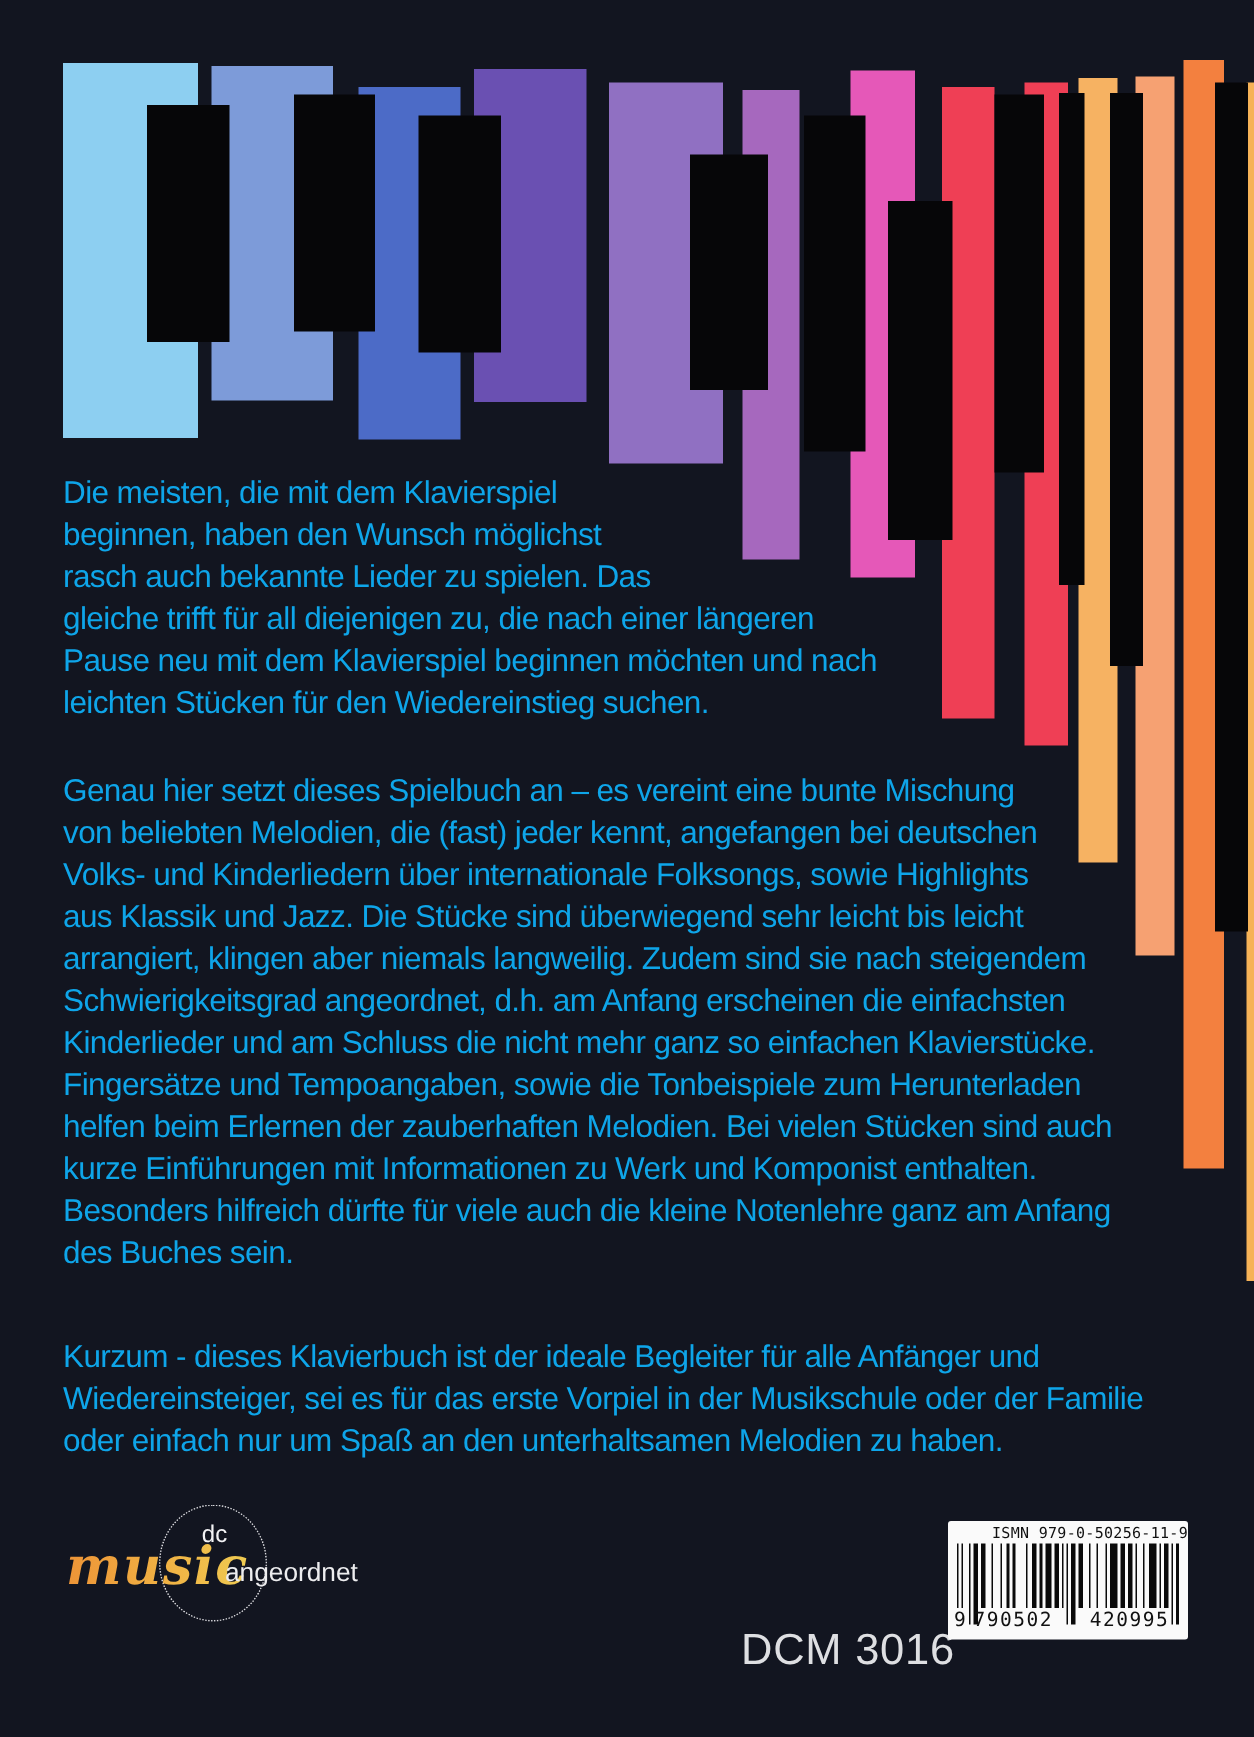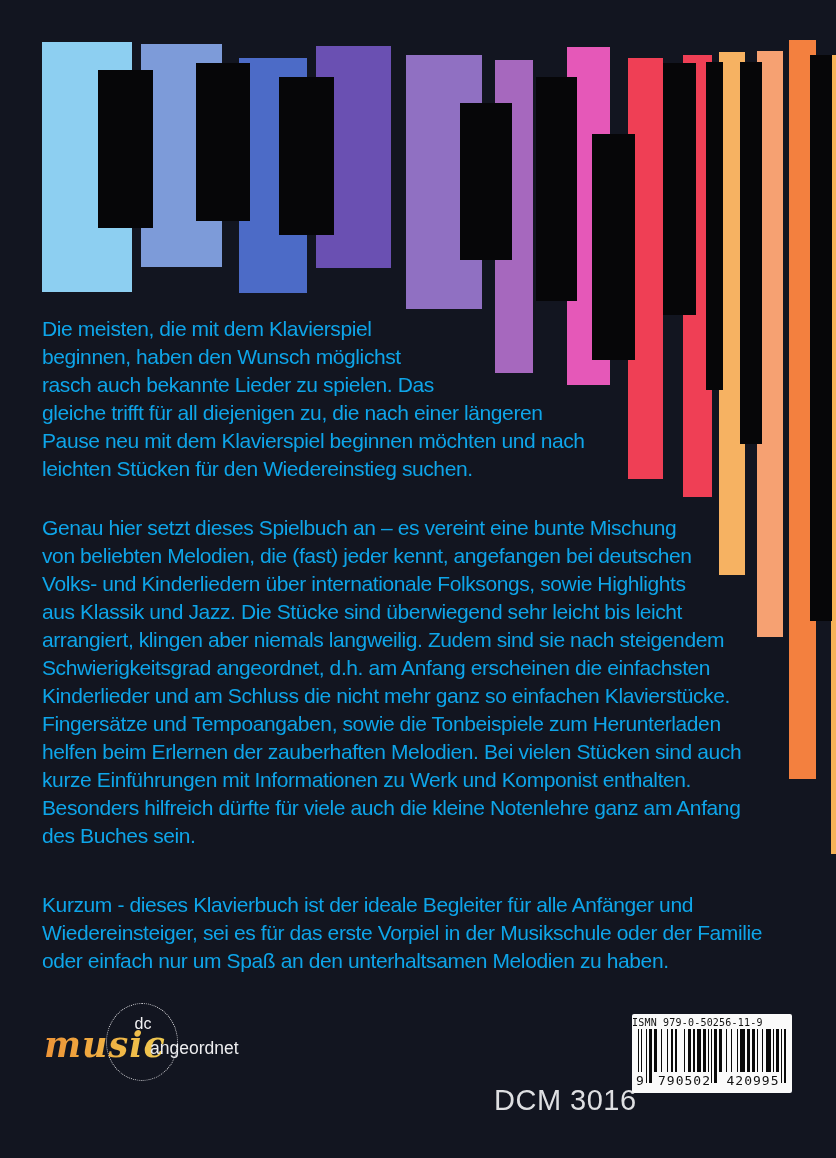--- a/index.html
+++ b/index.html
@@ -56,30 +56,30 @@
   .catalog{
     position:absolute;left:494px;top:1084px;z-index:3;
     color:#DEDFE2;font-size:29px;letter-spacing:0.5px;
   }
   
   .barcode{
     position:absolute;left:632px;top:1014px;width:160px;height:79px;
     background:#FAFAFA;border-radius:2px;z-index:3;
   }
   .ismn{
-    position:absolute;left:0;top:3px;width:100%;text-align:left;
+    position:absolute;left:0;top:3px;width:100%;text-align:right;
     font-family:"DejaVu Sans Mono",monospace;font-size:10px;
     letter-spacing:0.2px;color:#111;
   }
   .bars{position:absolute;left:6px;top:15px;width:148px;height:54px;}
   .bar{position:absolute;top:0;background:#0A0A0A;}
   .digits{position:absolute;left:0;top:59px;width:100%;height:16px;
     font-family:"DejaVu Sans Mono",monospace;font-size:13px;color:#111;}
   .digit-left{position:absolute;left:4px;top:0;}
-  .digit-group1{position:absolute;left:26px;top:0;width:58px;text-align:left;letter-spacing:1px;}
+  .digit-group1{position:absolute;left:12px;top:0;width:58px;text-align:right;letter-spacing:1px;}
   .digit-group2{position:absolute;left:92px;top:0;width:58px;text-align:center;letter-spacing:1px;}
 </style>
 </head>
 <body>
 
 <div class="cover">
 
   <div class="keys-layer">
       <div class="pkey" style="left: 42px; top: 42px; width: 90px; height: 250px; background: rgb(141, 207, 241); z-index: 1;"></div>
       <div class="pkey" style="left: 141px; top: 44px; width: 81px; height: 223px; background: rgb(125, 155, 217); z-index: 1;"></div>

